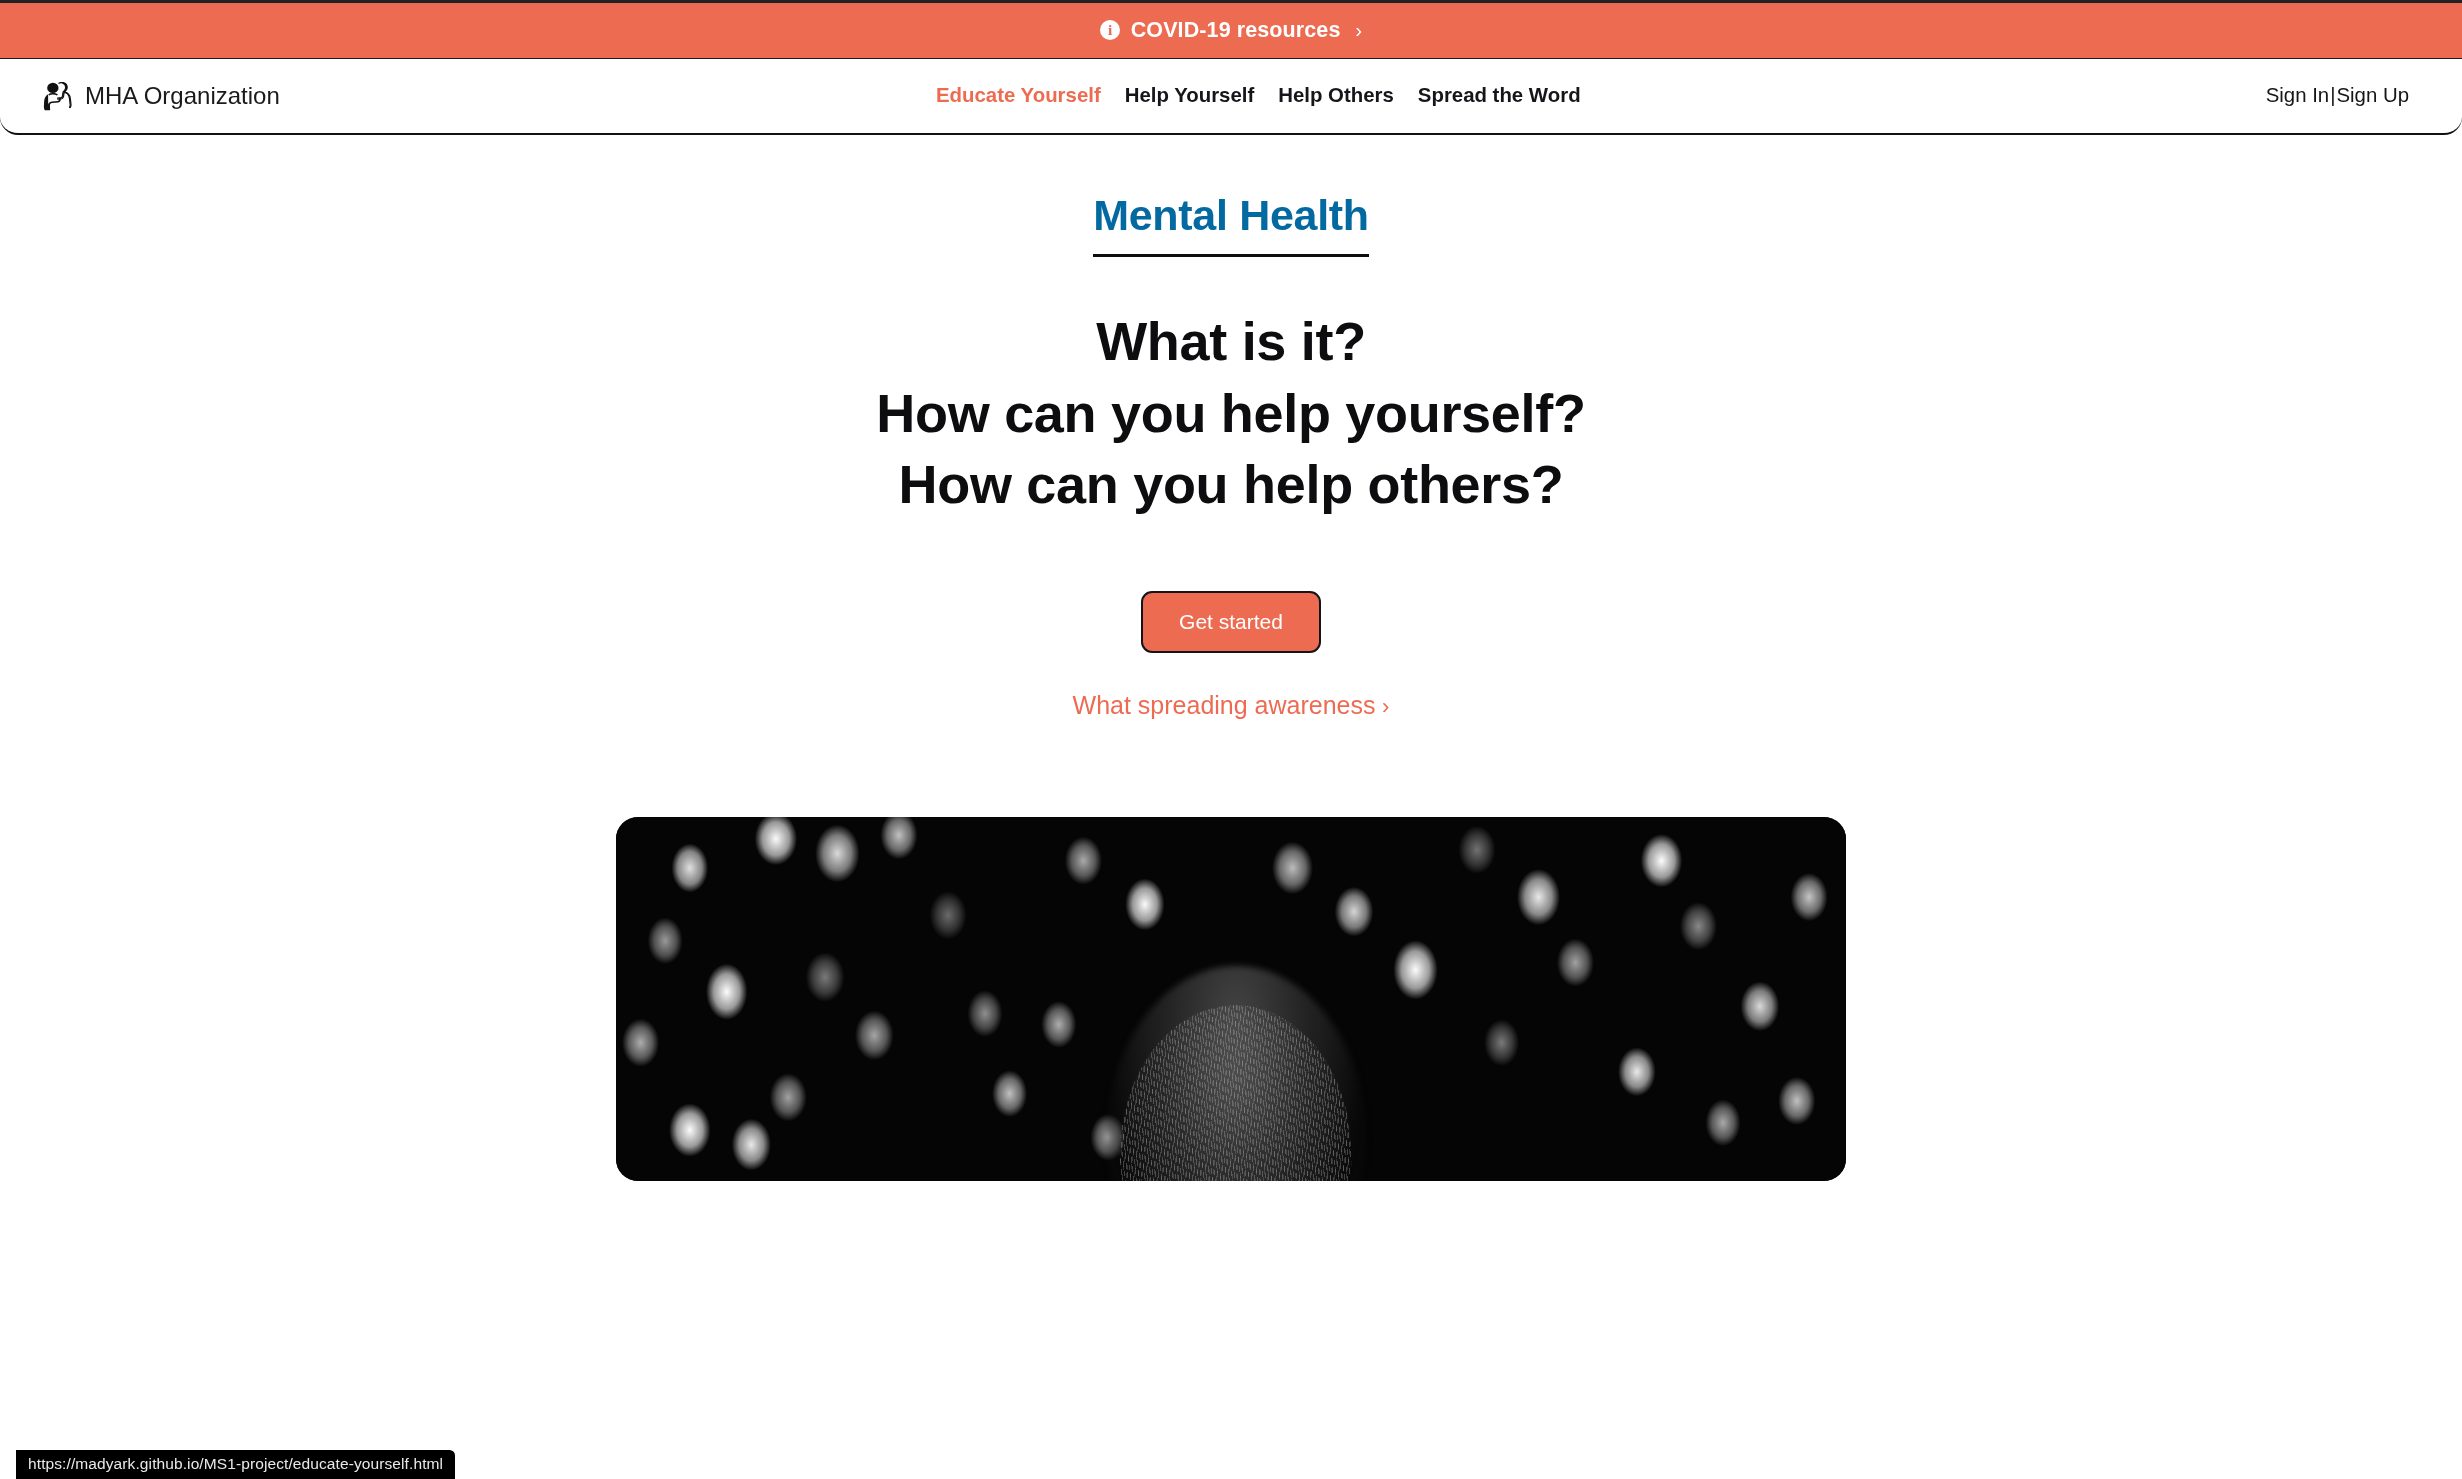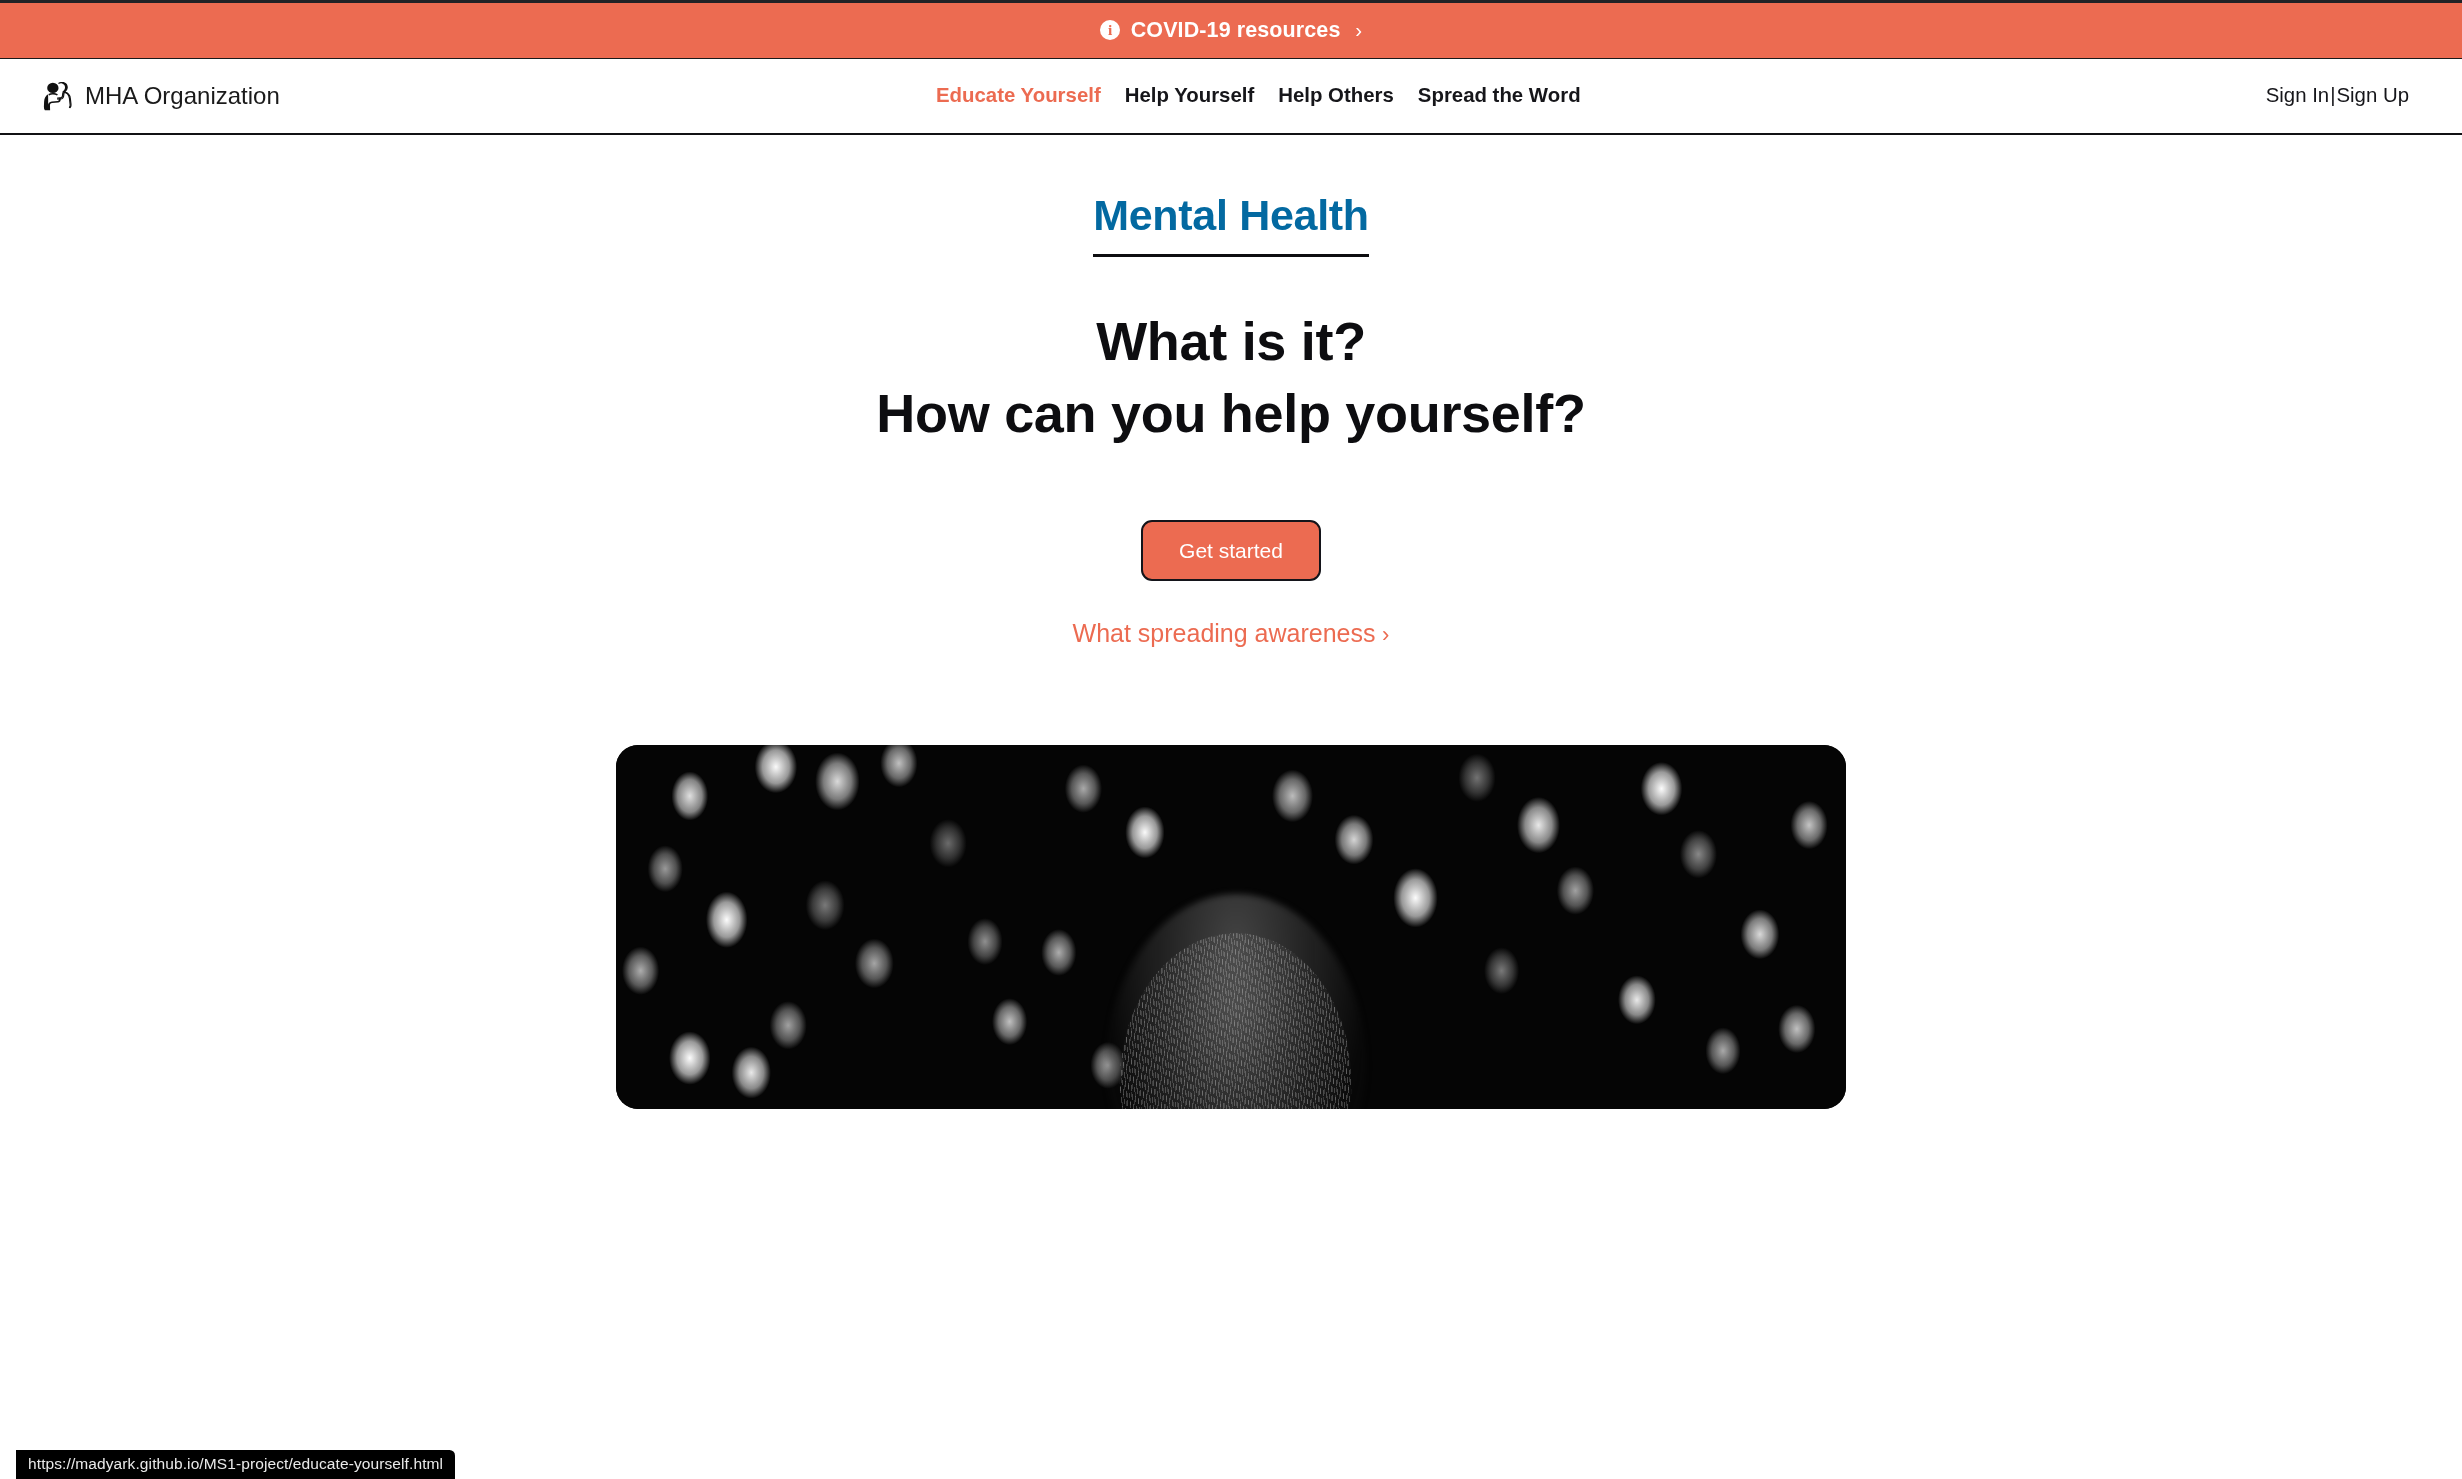--- a/index.html
+++ b/index.html
@@ -71,20 +71,21 @@
 
   
   .navbar {
     position: relative;
     height: 76px;
     width: 100%;
     background: #ffffff;
     border-bottom: 2.8px solid #111114;
     display: flex;
     align-items: center;
+    border-radius: 18px;
   }
   .brand {
     position: absolute;
     left: 40px;
     display: flex;
     align-items: center;
     gap: 10px;
     cursor: pointer;
   }
   .brand-mark {
@@ -336,20 +337,21 @@
 
 </div>
 
 <div class="hero">
 
   <h1 class="page-title">Mental Health</h1>
 
   <div class="questions">
     <div class="question">What is it?</div>
     <div class="question">How can you help yourself?</div>
+    <div class="question">How can you help others?</div>
   </div>
 
   <div class="cta-wrap">
     <button class="get-started-btn">Get started</button>
   </div>
 
   <div class="awareness-wrap">
     <a class="awareness-link"><span>What spreading awareness</span><span class="awareness-chevron">›</span></a>
   </div>
 

